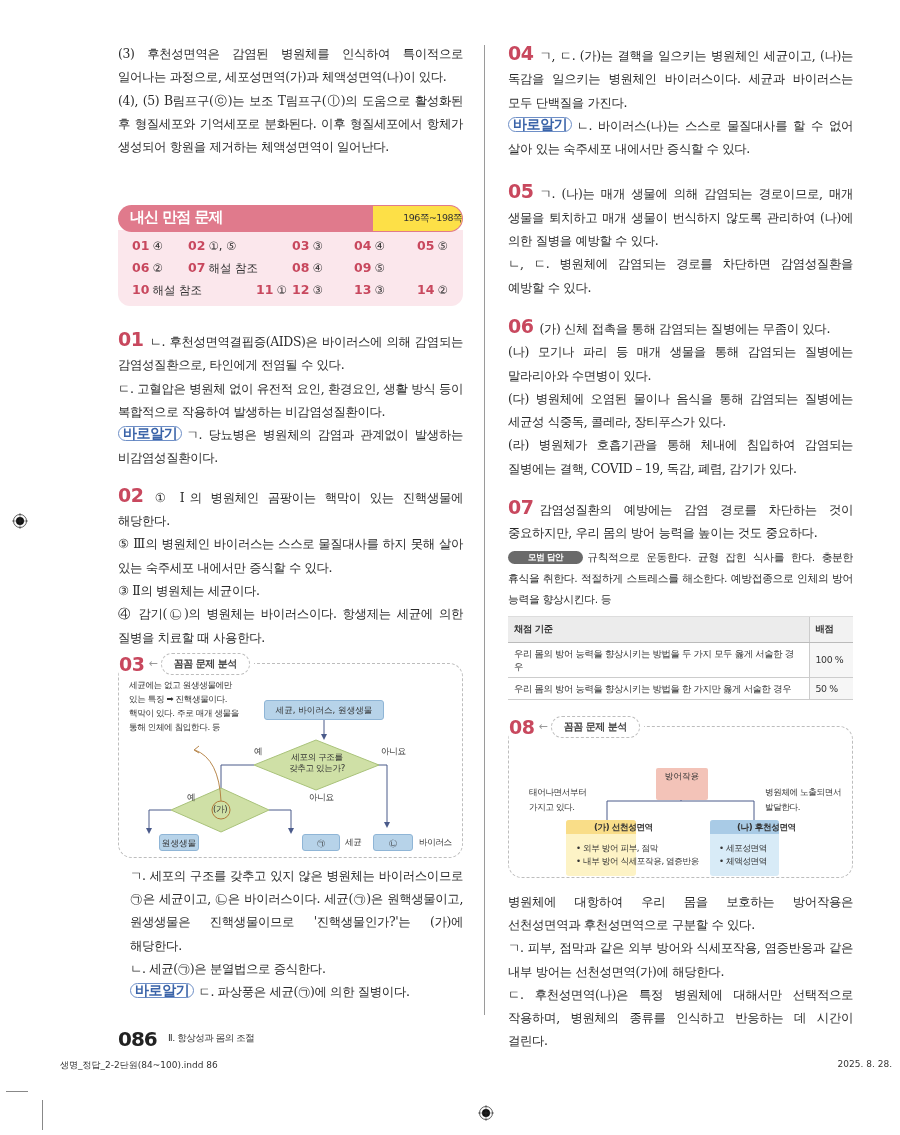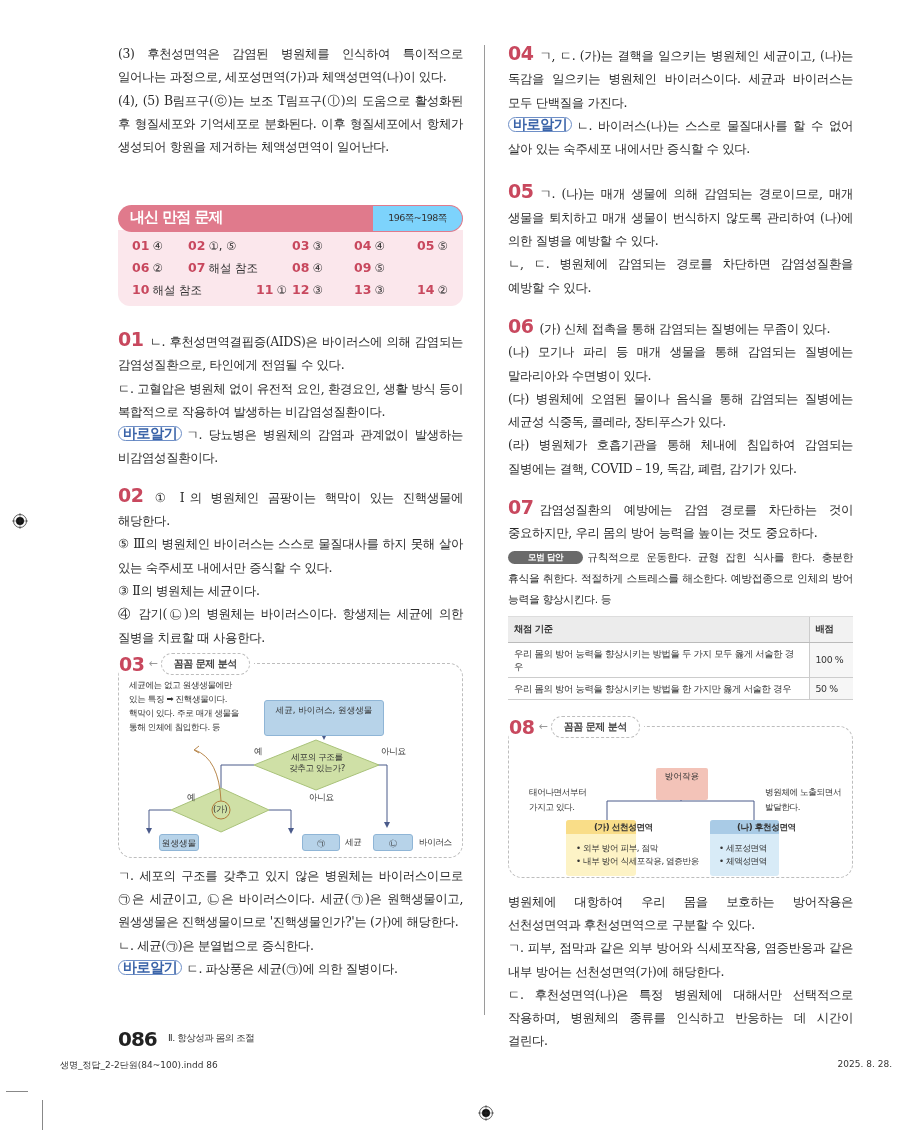--- a/index.html
+++ b/index.html
@@ -14,21 +14,21 @@
   .tag { display: inline-block; font-family: "DejaVu Sans", "Liberation Sans", sans-serif; font-size: 14px; line-height: 13px; padding: 0 4px; border: 1px solid #6e8fc7; color: #3a63a8; border-radius: 8px; margin-right: 4px; vertical-align: 1px; font-weight: bold; letter-spacing: -0.4px; }
   .tag-model { display: inline-block; font-family: "DejaVu Sans", "Liberation Sans", sans-serif; font-size: 8.5px; line-height: 13px; padding: 0 20px; background: #6a6a6a; color: #fff; border-radius: 8px; margin-right: 4px; vertical-align: 1px; font-weight: bold; }
   .sans { font-family: "DejaVu Sans", "Liberation Sans", sans-serif; }
   .block { margin-bottom: 14px; }
 
   
   .ans-wrap { position: absolute; left: 118px; top: 205px; width: 345px; }
   .ans-head { position: relative; height: 23px; }
   .ans-head .pink { position: absolute; left: 0; top: 0; width: 270px; height: 27px; background: #e07a8c; border-radius: 14px 0 0 14px; }
   .ans-head .pink-title { position: absolute; left: 12px; top: 3px; font-family: "DejaVu Sans", "Liberation Sans", sans-serif; font-weight: bold; color: #ffffff; font-size: 15px; letter-spacing: -1px; }
-  .ans-head .pages { position: absolute; left: 255px; top: 0; width: 90px; height: 27px; background: #7dd3fc; border: 1.5px solid #e07a8c; border-left: none; border-radius: 0 14px 14px 0; font-family: "DejaVu Sans", "Liberation Sans", sans-serif; font-size: 9.5px; color: #333; text-align: center; line-height: 24px; letter-spacing: -0.5px; }
+  .ans-head .pages { position: absolute; left: 255px; top: 0; width: 90px; height: 27px; background: #fde047; border: 1.5px solid #e07a8c; border-left: none; border-radius: 0 14px 14px 0; font-family: "DejaVu Sans", "Liberation Sans", sans-serif; font-size: 9.5px; color: #333; text-align: right; line-height: 24px; letter-spacing: -0.5px; }
   .ans-body { background: #fbe7ec; border-radius: 0 0 12px 12px; margin-top: 2px; padding: 6px 10px 4px 14px; font-family: "DejaVu Sans", "Liberation Sans", sans-serif; font-size: 11.5px; }
   .ans-row { position: relative; height: 22px; }
   .ans-item { position: absolute; top: 2px; white-space: nowrap; color: #333; }
   .ans-item b { color: #c8485e; font-weight: bold; margin-right: 3px; font-size: 12.5px; }
 
   
   .analysis { position: relative; border: 1.2px dashed #bdbdbd; border-radius: 14px; margin-top: 10px; }
   .an-label-wrap { position: absolute; top: -11px; left: 0; display: flex; align-items: center; background: #fff; padding-right: 4px; }
   .an-label-wrap .qnum { font-size: 19px; margin-right: 2px; }
   .an-arrow { color: #999; font-size: 11px; margin: 0 3px 0 2px; font-family: "DejaVu Sans", sans-serif; }
@@ -151,37 +151,37 @@
 
         <path d="M102,137 Q100,95 76,86" stroke="#b07a3a" stroke-width="0.9" fill="none"></path>
         <polyline points="80,82 75,86 80,89" stroke="#b07a3a" stroke-width="0.9" fill="none"></polyline>
       </svg>
       <div class="diag-text" style="position:absolute;left:10px;top:14px;line-height:14px;width:150px;">
         <div>세균에는 없고 원생생물에만</div>
         <div>있는 특징 ➡ 진핵생물이다.</div>
         <div>핵막이 있다. 주로 매개 생물을</div>
         <div>통해 인체에 침입한다. 등</div>
       </div>
-      <div class="fbox" style="left:145px;top:36px;width:120px;height:36px;line-height:19px;">세균, 바이러스, 원생생물</div>
+      <div class="fbox" style="left:145px;top:36px;width:120px;height:20px;line-height:19px;">세균, 바이러스, 원생생물</div>
       <div class="diag-text" style="position:absolute;left:168px;top:88px;width:60px;text-align:center;line-height:11px;">
         <div>세포의 구조를</div>
         <div>갖추고 있는가?</div>
       </div>
       <div class="diag-text" style="position:absolute;left:94px;top:140px;">(가)</div>
       <div class="diag-text" style="position:absolute;left:135px;top:82px;">예</div>
       <div class="diag-text" style="position:absolute;left:262px;top:82px;">아니요</div>
       <div class="diag-text" style="position:absolute;left:68px;top:128px;">예</div>
       <div class="diag-text" style="position:absolute;left:190px;top:128px;">아니요</div>
       <div class="fbox" style="left:40px;top:170px;width:40px;height:17px;line-height:16px;">원생생물</div>
       <div class="fbox" style="left:183px;top:170px;width:38px;height:17px;line-height:16px;">㉠</div>
       <div class="diag-text" style="position:absolute;left:226px;top:173px;">세균</div>
       <div class="fbox" style="left:254px;top:170px;width:40px;height:17px;line-height:16px;">㉡</div>
       <div class="diag-text" style="position:absolute;left:300px;top:173px;">바이러스</div>
     </div>
-    <div style="margin-top:6px;">
+    <div style="margin-top:6px;margin-left:12px;">
       <p class="p">ㄱ. 세포의 구조를 갖추고 있지 않은 병원체는 바이러스이므로 ㉠은 세균이고, ㉡은 바이러스이다. 세균(㉠)은 원핵생물이고, 원생생물은 진핵생물이므로 '진핵생물인가?'는 (가)에 해당한다.</p>
       <p class="p">ㄴ. 세균(㉠)은 분열법으로 증식한다.</p>
       <p class="p"><span class="tag">바로알기</span><span>ㄷ. 파상풍은 세균(㉠)에 의한 질병이다.</span></p>
     </div>
   </div>
 </div>
 
 <div class="col col-right">
   <div class="block" style="margin-bottom:20px;">
     <p class="p"><span class="qnum">04</span><span>ㄱ, ㄷ. (가)는 결핵을 일으키는 병원체인 세균이고, (나)는 독감을 일으키는 병원체인 바이러스이다. 세균과 바이러스는 모두 단백질을 가진다.</span></p>

